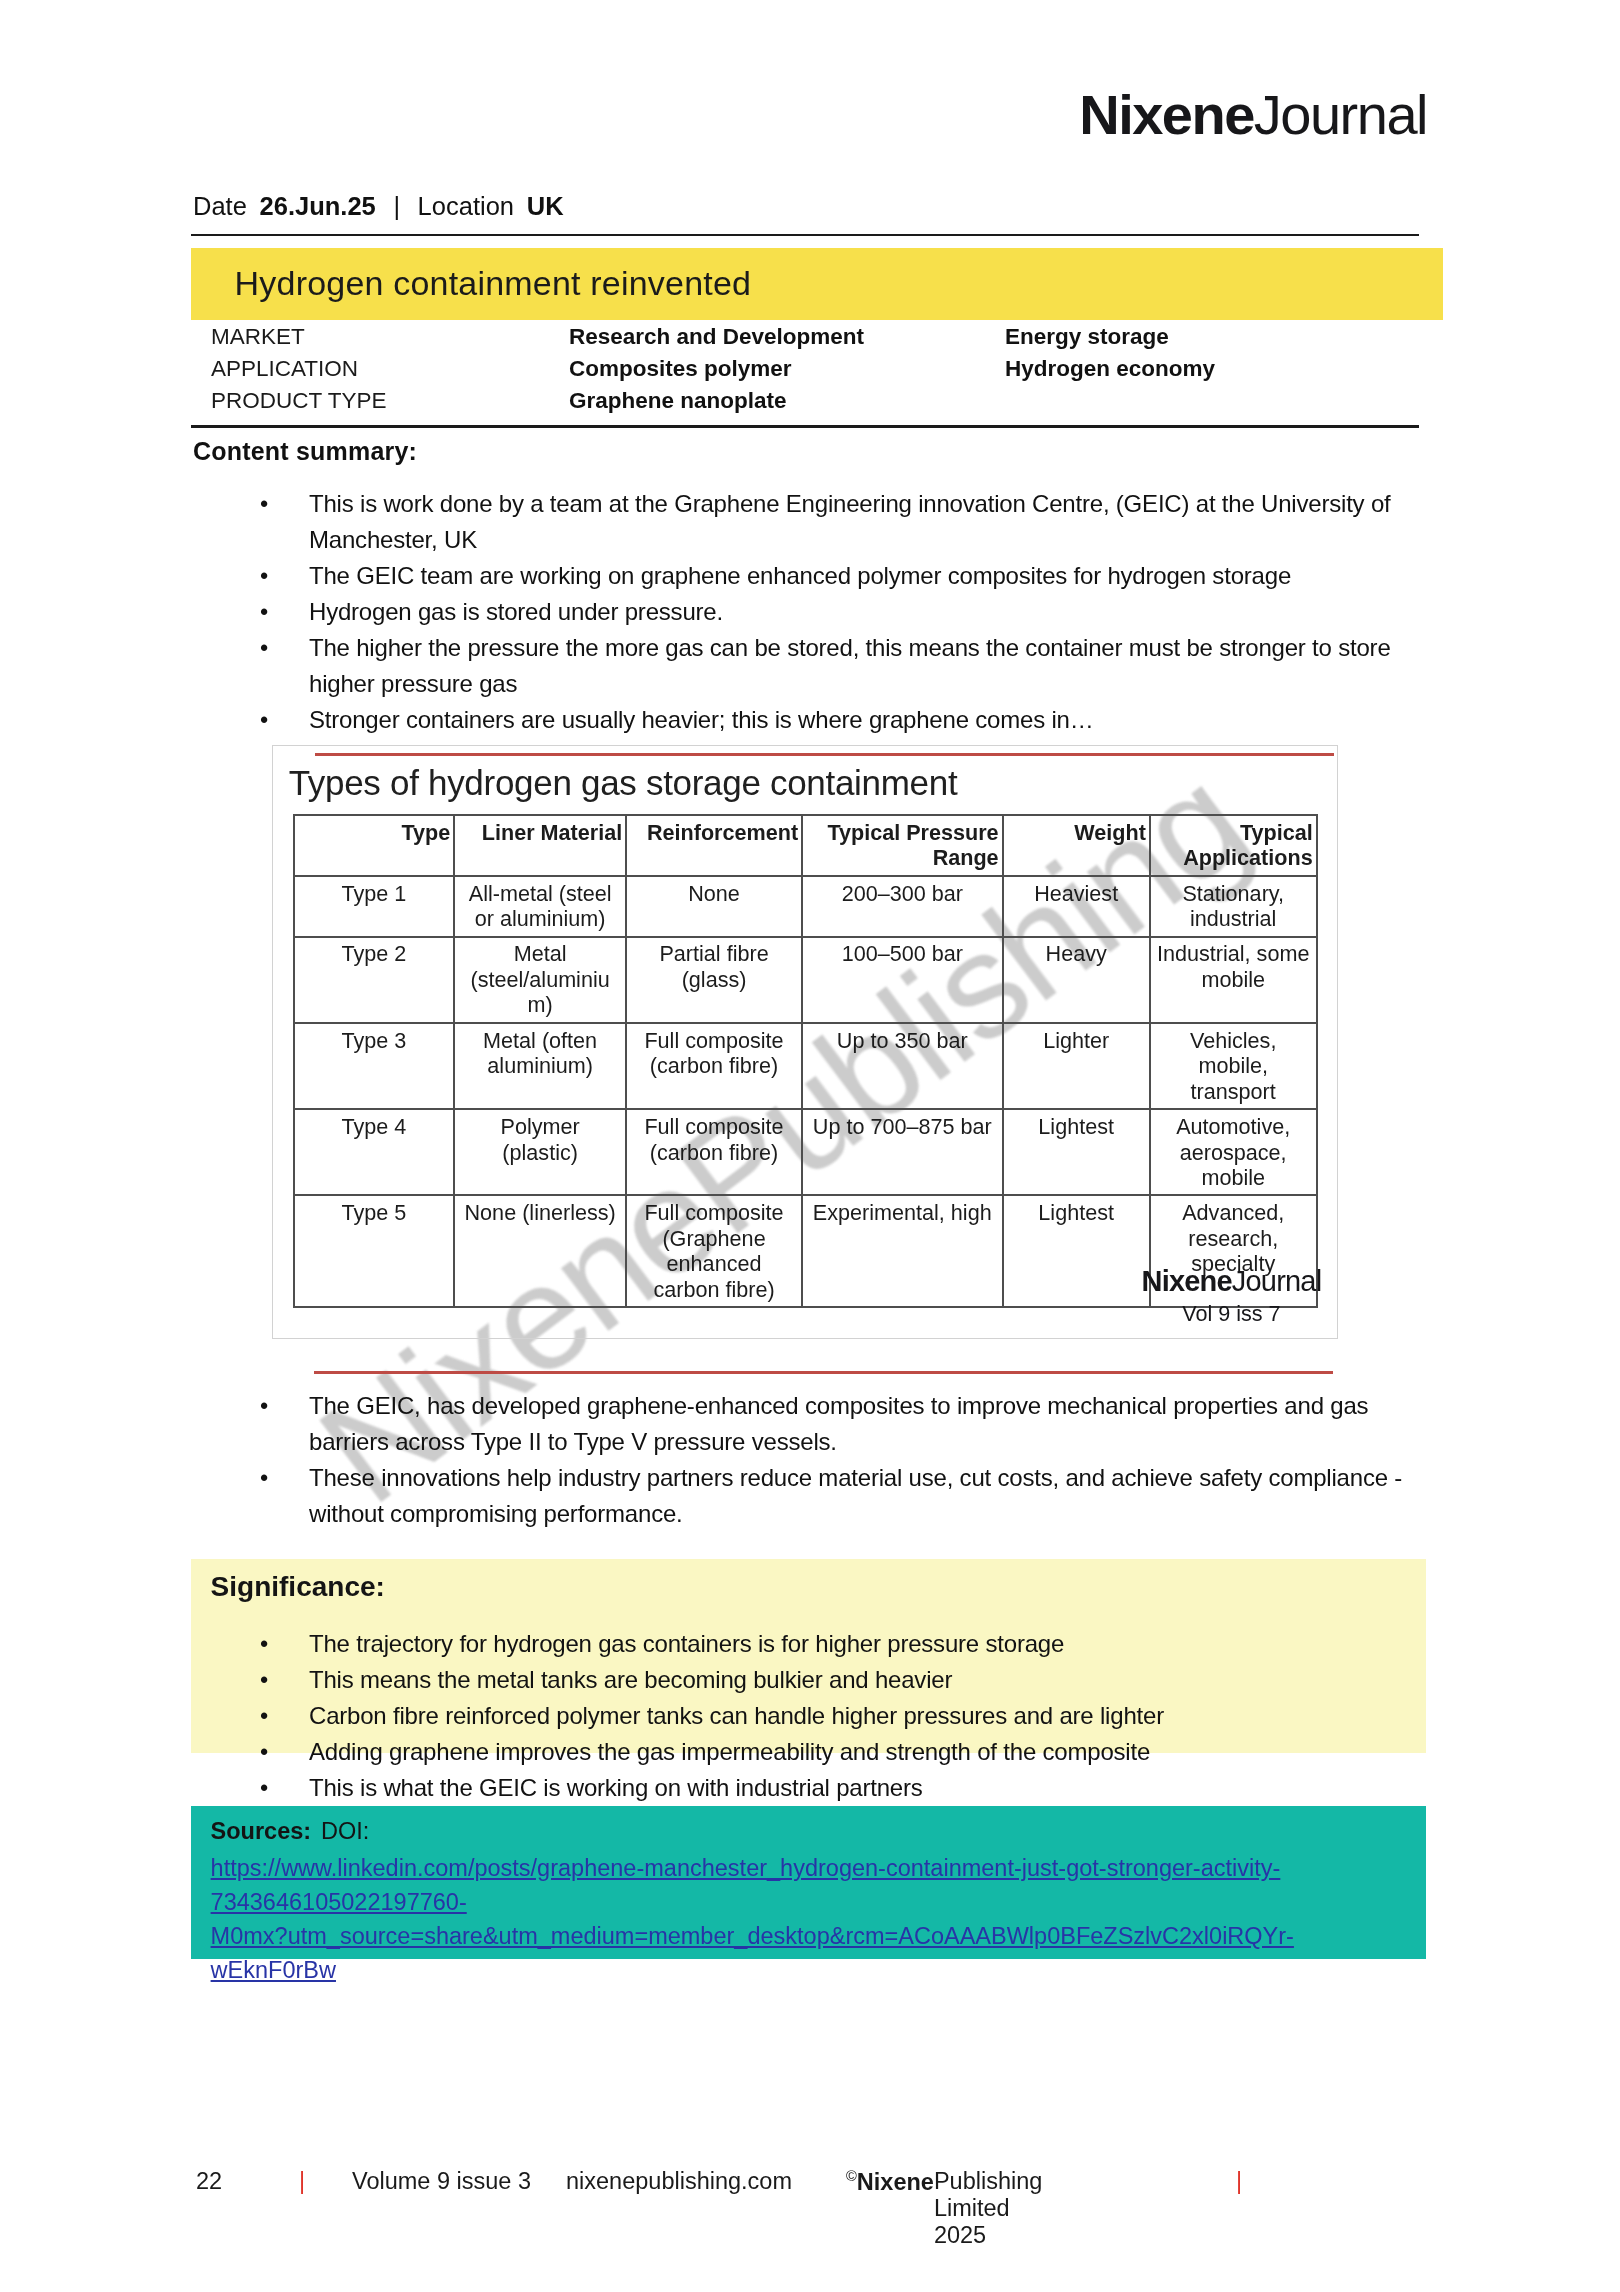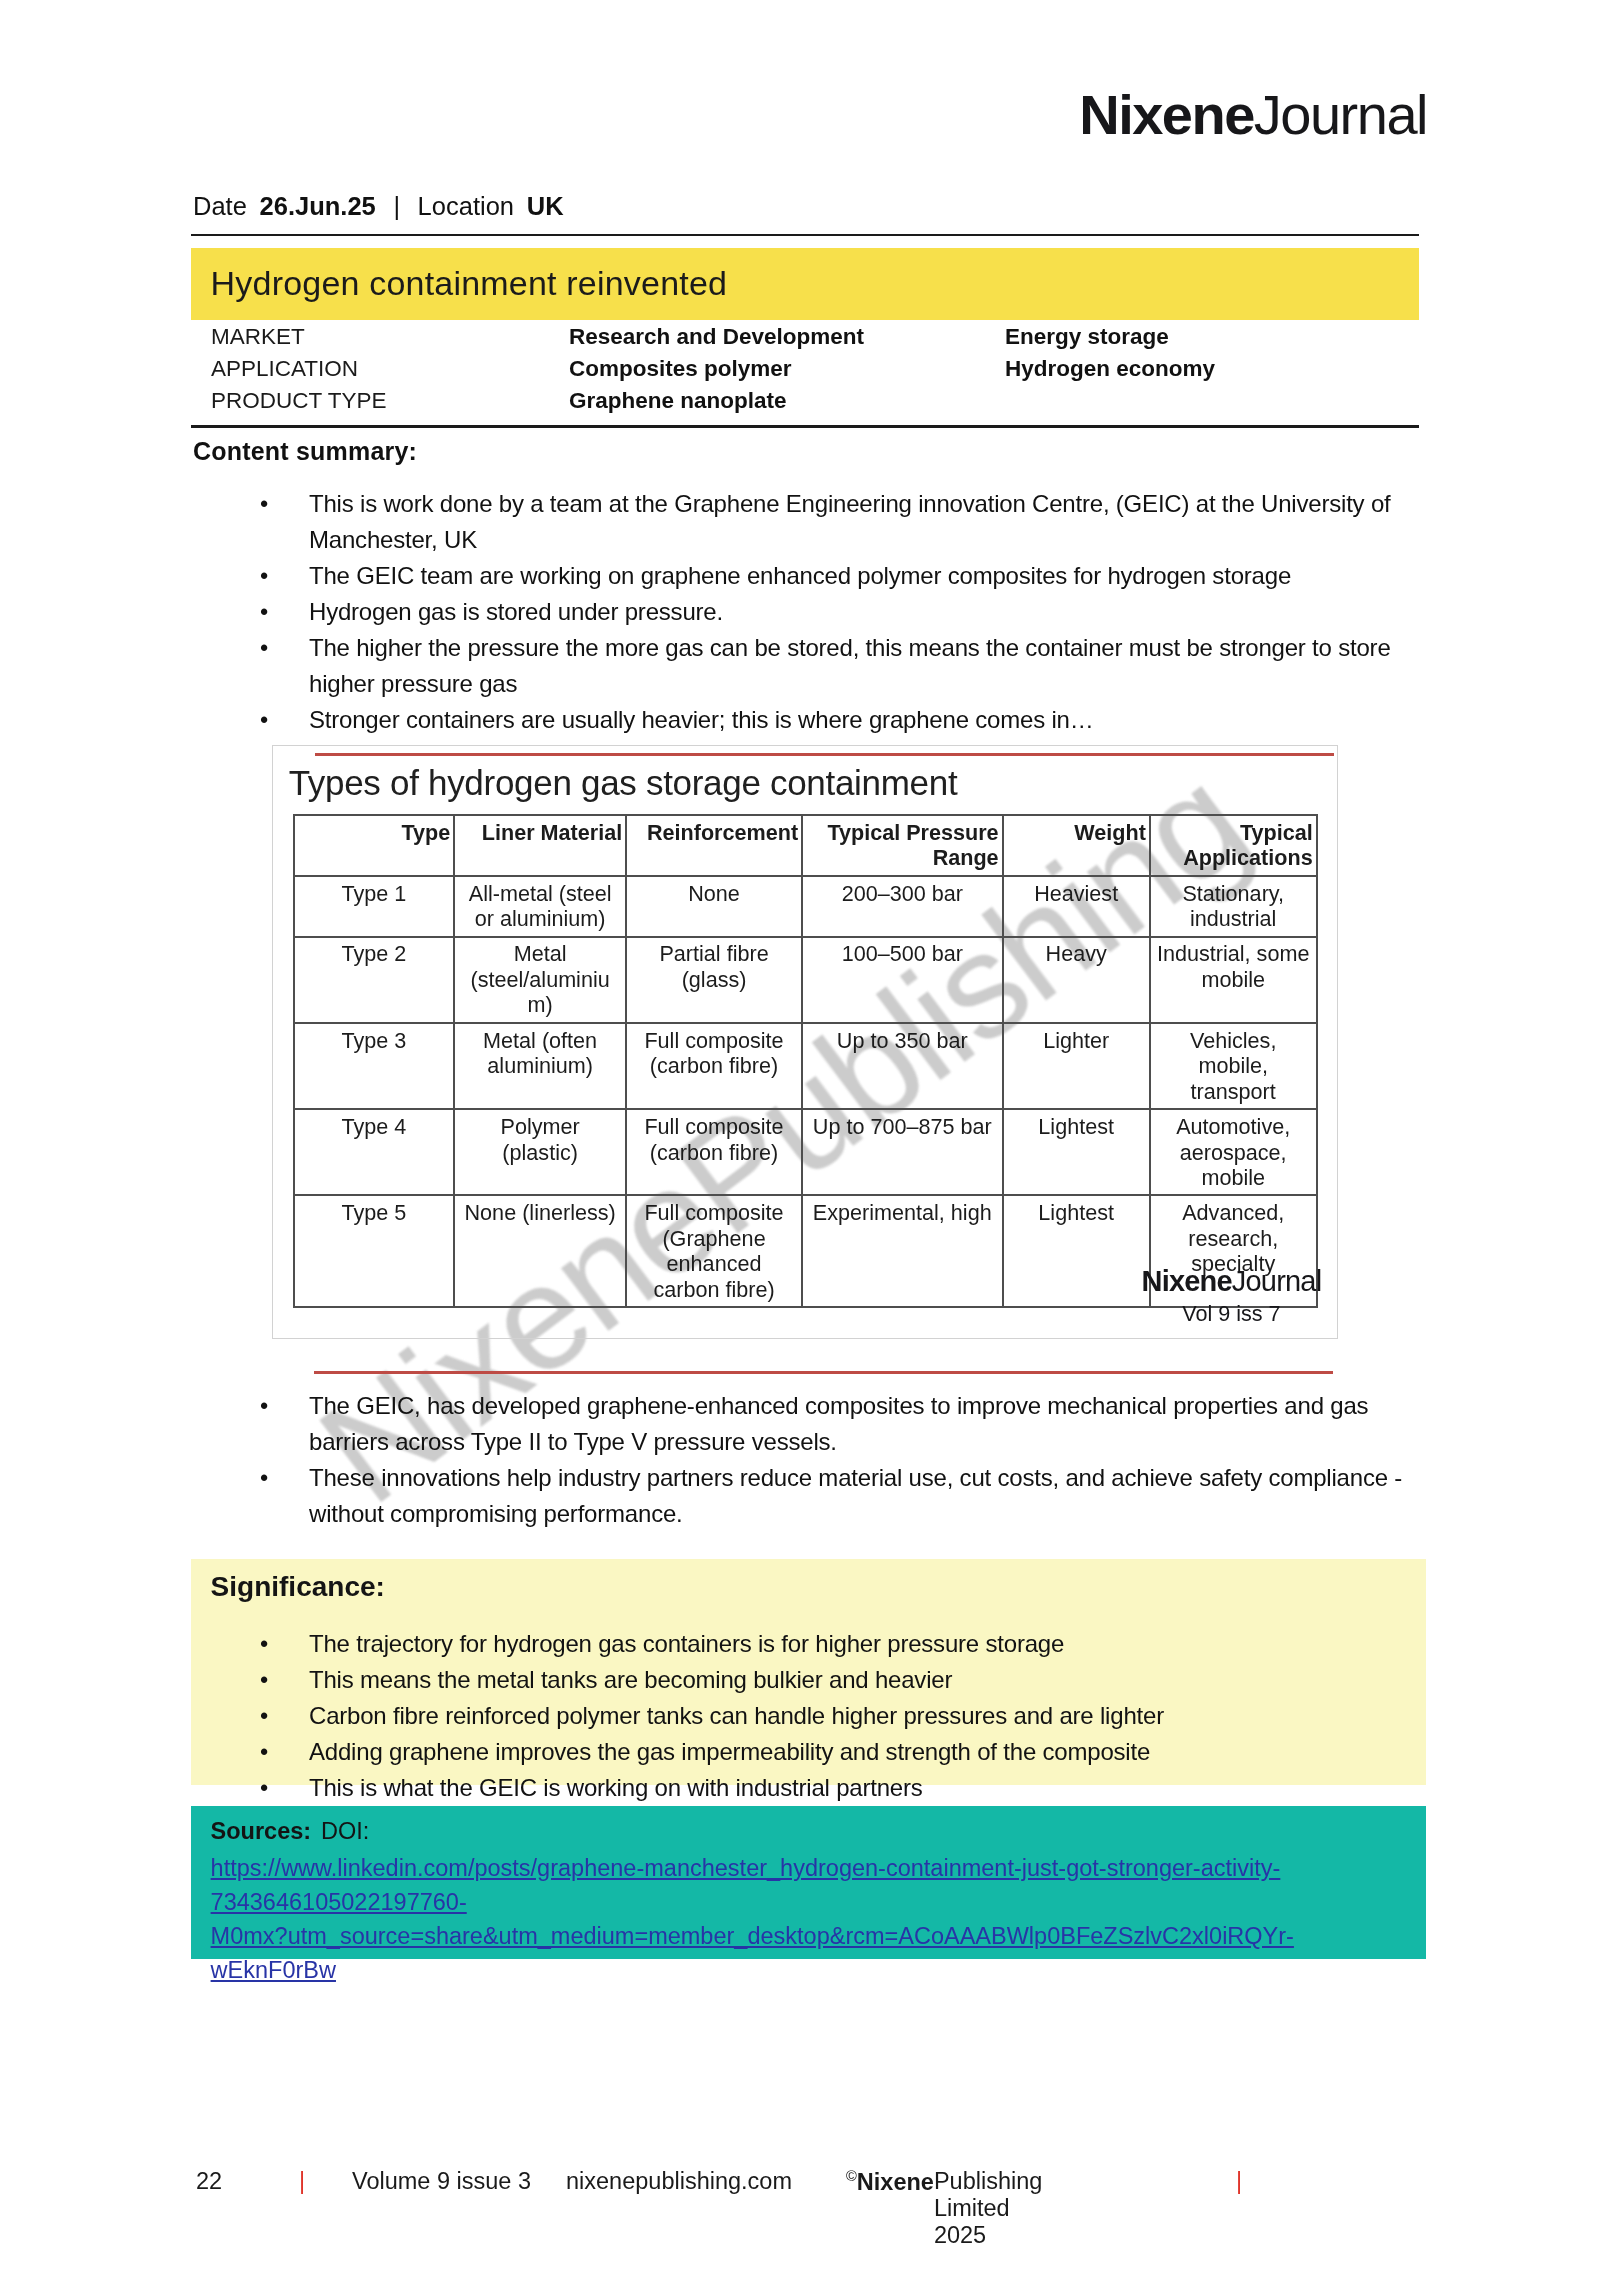--- a/index.html
+++ b/index.html
@@ -22,21 +22,21 @@
   .logo .ll{font-weight:400;}
   .dateline{left:193px; top:192px; font-size:25.5px; z-index:2;}
   .dateline b{font-weight:700;}
   .dateline .dv{margin-left:12.7px;}
   .dateline .sep{margin:0 17.6px; font-weight:400;}
   .dateline .lv{margin-left:12.7px;}
   .rule{background:#1a1a1a; z-index:2;}
   .rule-top{left:191px; top:234px; width:1228px; height:2px;}
   .rule-meta{left:191px; top:425px; width:1228px; height:2.9px;}
   
-  .title-bar{left:191px; top:248px; width:1228px; height:72px; z-index:2;}
+  .title-bar{left:191px; top:248px; width:1228px; height:72px; z-index:2;padding-left:24px;}
   .title-bar h1{margin:0; padding:15.7px 0 0 19.6px; font-size:34px; font-weight:400; letter-spacing:0.2px; color:#1b1b1b;}
   
   .meta{left:211px; top:324px; width:1209px; z-index:2;}
   .meta-row{display:grid; grid-template-columns:358px 436px auto; height:32px; font-size:22.5px; align-items:start;}
   .meta-row .label{font-weight:400; color:#1b1b1b;}
   .meta-row .value,.meta-row .value2{font-weight:700;}
   
   .cs-heading{left:193px; top:437px; margin:0; font-size:25px; font-weight:700; letter-spacing:0.2px; z-index:2;}
   ul.bullets{list-style:none; margin:0; padding:0; z-index:2;}
   ul.bullets li{display:flex; font-size:24px; line-height:36px; letter-spacing:-0.2px; color:#121212;}
@@ -56,21 +56,21 @@
   .fig th{font-weight:700;text-align:right;}
   .fig-source{left:15.7px; top:523px; font-size:16.7px; line-height:21px; color:#181818;}
   .fig-source i{font-style:italic;}
   .fig-journal{right:15.7px; top:519px; text-align:center; color:#17171a;}
   .fj-name{font-size:29px; letter-spacing:-0.8px;}
   .fj-name .lb{font-weight:700;}
   .fj-vol{font-size:21.6px; margin-top:2.9px;}
   .redline-below{left:314px; top:1371px; width:1019px; height:2.9px; background:#be4b45; z-index:2;}
   .post-bullets{left:260px; top:1388px; width:1166px;}
   
-  .significance{left:191px; top:1559px; width:1235px; height:226px; background:#faf7c3; z-index:2;}
+  .significance{left:191px; top:1559px; width:1235px; height:194px; background:#faf7c3; z-index:2;}
   .significance h2{margin:11.8px 0 0 19.6px; font-size:28px; font-weight:700; color:#151515;}
   .significance ul{position:relative; margin:23.5px 0 0 69px; width:1147px;}
   
   .sources{left:191px; top:1806px; width:1235px; height:153px; background:#efefef; box-sizing:border-box; padding:11.8px 19.6px; z-index:2;}
   .src-head{font-size:23.5px; color:#141414;}
   .src-head b{font-weight:700;}
   .src-head .doi{margin-left:9.8px; font-weight:400;}
   .src-link{display:block; margin-top:5.9px; font-size:23.5px; line-height:34px; color:#2834a6; text-decoration:underline; white-space:pre-line; cursor:pointer;}
   
   .footer{left:0; top:2168px; width:1620px; height:39px; font-size:23.5px; color:#1a1a1a; z-index:2;}

